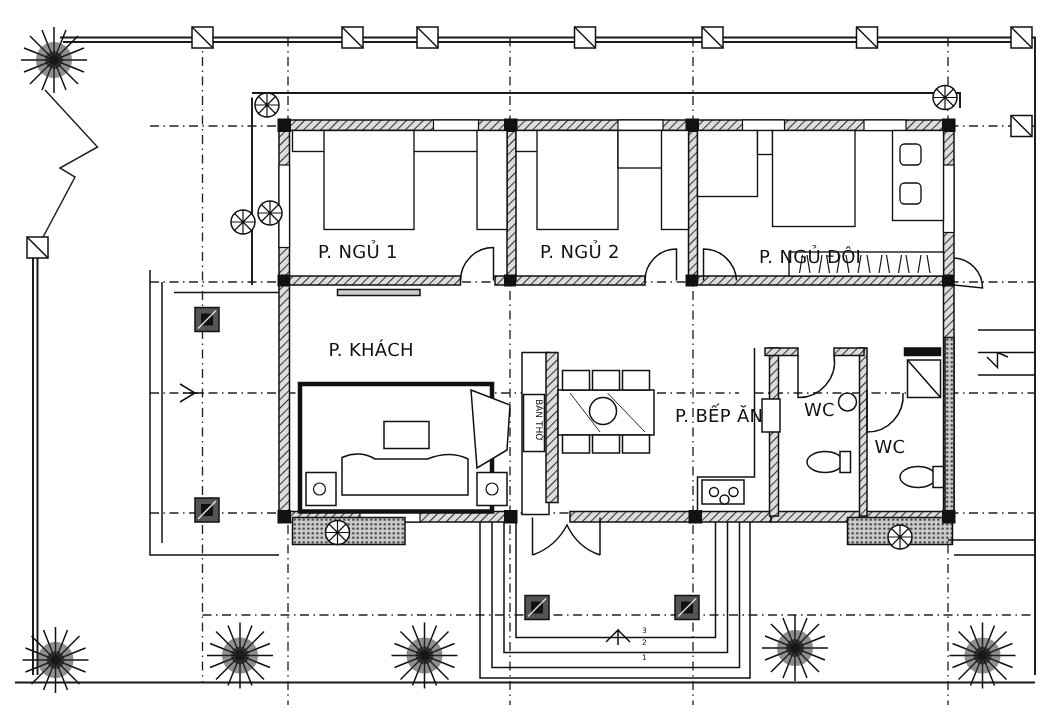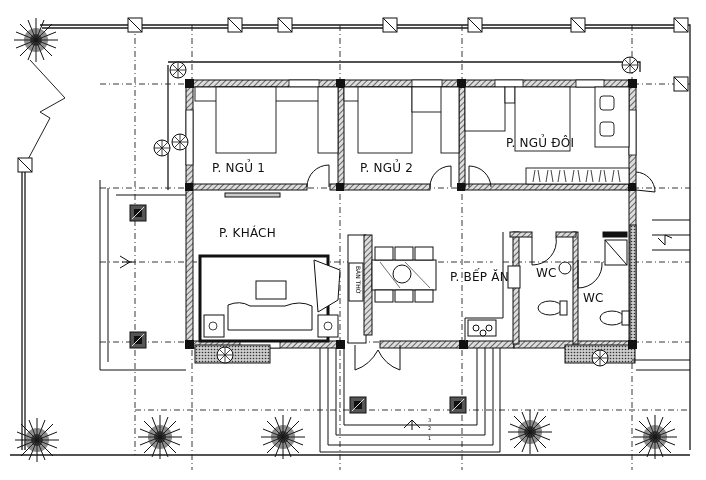--- a/index.html
+++ b/index.html
@@ -245,19 +245,19 @@
   <use href="#shrub" x="36" y="40"></use>
   <use href="#shrub" x="37" y="440"></use>
   <use href="#shrub" x="160" y="437"></use>
   <use href="#shrub" x="283" y="437"></use>
   <use href="#shrub" x="530" y="432"></use>
   <use href="#shrub" x="655" y="437"></use>
 </svg>
 
 <div class="label" style="left:212px;top:161px;">P. NGỦ 1</div>
 <div class="label" style="left:360px;top:161px;text-align:center;">P. NGỦ 2</div>
-<div class="label" style="left:506px;top:136px;">P. NGỦ ĐÔI</div>
+<div class="label" style="left:506px;top:164px;">P. NGỦ ĐÔI</div>
 <div class="label" style="left:219px;top:226px;text-align:center;">P. KHÁCH</div>
 <div class="label" style="left:450px;top:270px;">P. BẾP ĂN</div>
 <div class="label" style="left:536px;top:266px;">WC</div>
 <div class="label" style="left:583px;top:291px;">WC</div>
 <div class="vlabel" style="left:362px;top:266px;">BÀN THỜ</div>
 </div>
 
 </body></html>

